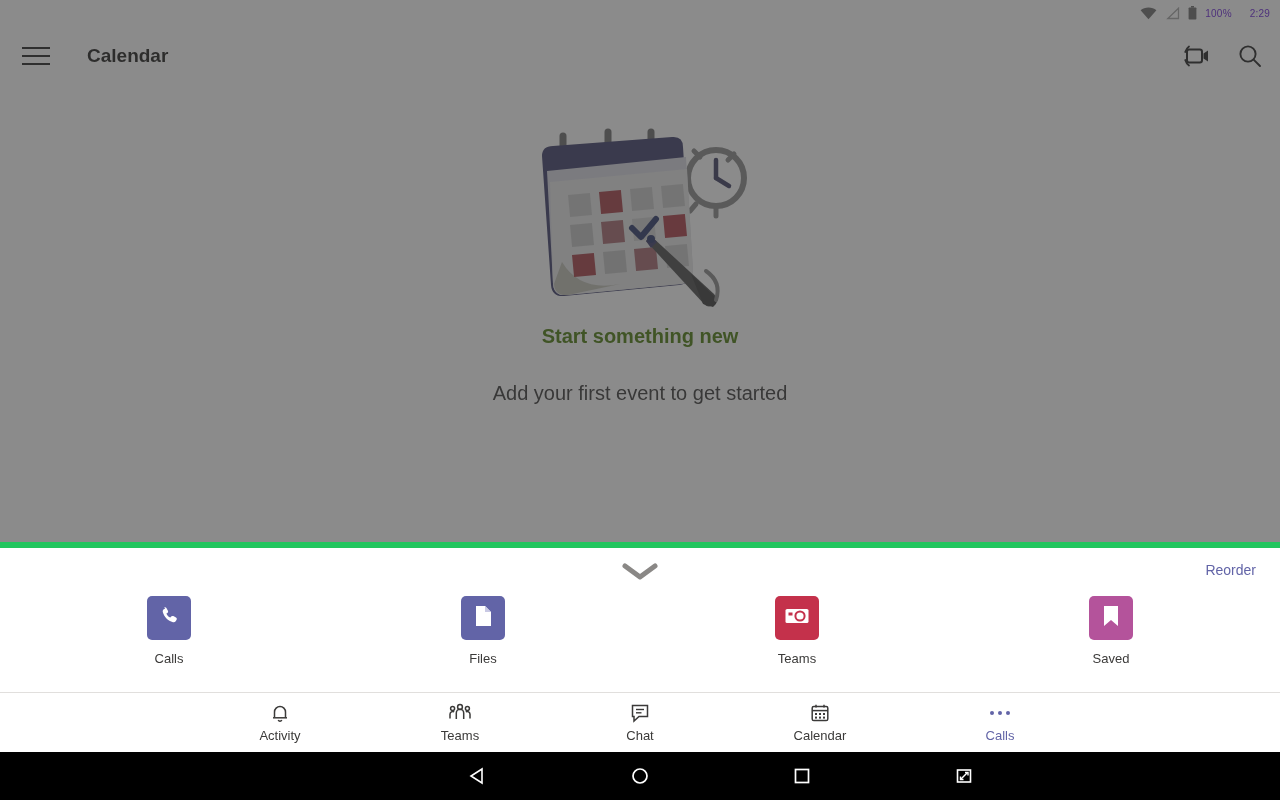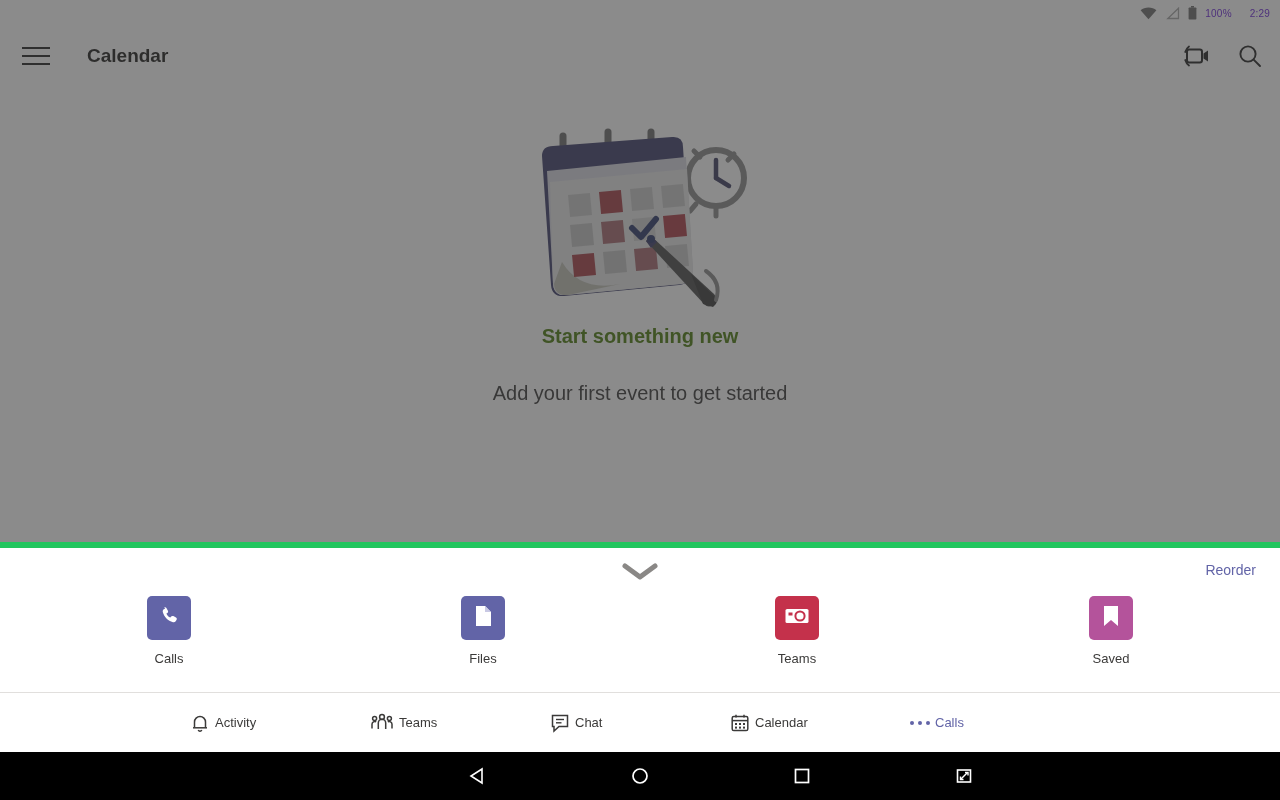--- a/index.html
+++ b/index.html
@@ -127,22 +127,23 @@
     position: absolute; top: 692px; left: 0;
     width: 1280px; height: 60px;
     background: #ffffff;
     border-top: 1px solid #e1dfdd;
     display: flex; align-items: center;
     z-index: 9;
     padding: 0 190px;
   }
   .nav-item {
     flex: 1 1 0;
-    display: flex; align-items: center;
+    display: flex; flex-direction: column; align-items: center;
     gap: 5px;
+    justify-content: center;
   }
   .nav-label { font-size: 13px; color: #3b3a39; }
   .nav-item.active .nav-label { color: #6264a7; }
   .nav-ico { height: 20px; display:flex; align-items:center; justify-content:center; }
   .dots { display: flex; gap: 4px; align-items: center; height: 20px; }
   .dots i { width: 4px; height: 4px; border-radius: 50%; background: #6264a7; display:block; }
 
   
   .androidnav {
     position: absolute; top: 752px; left: 0;

